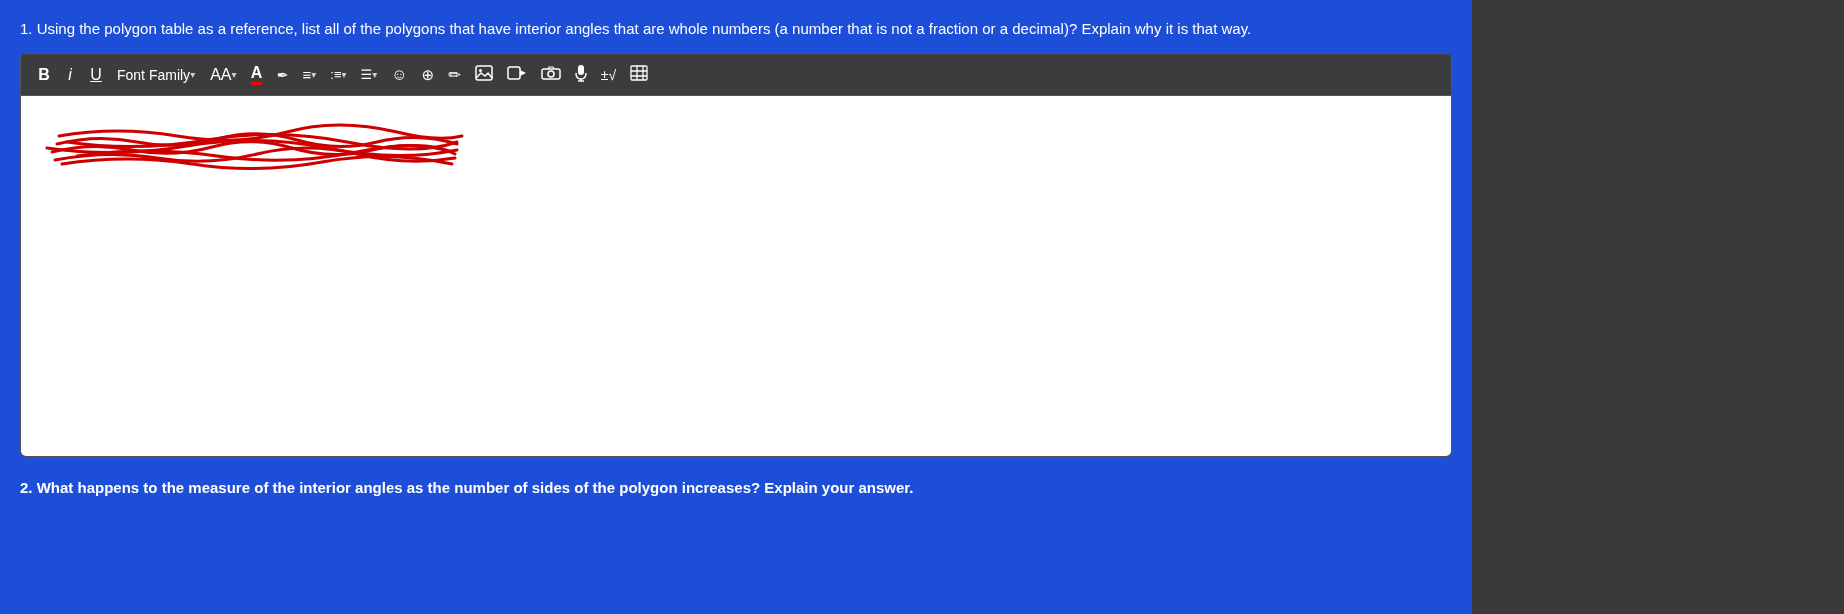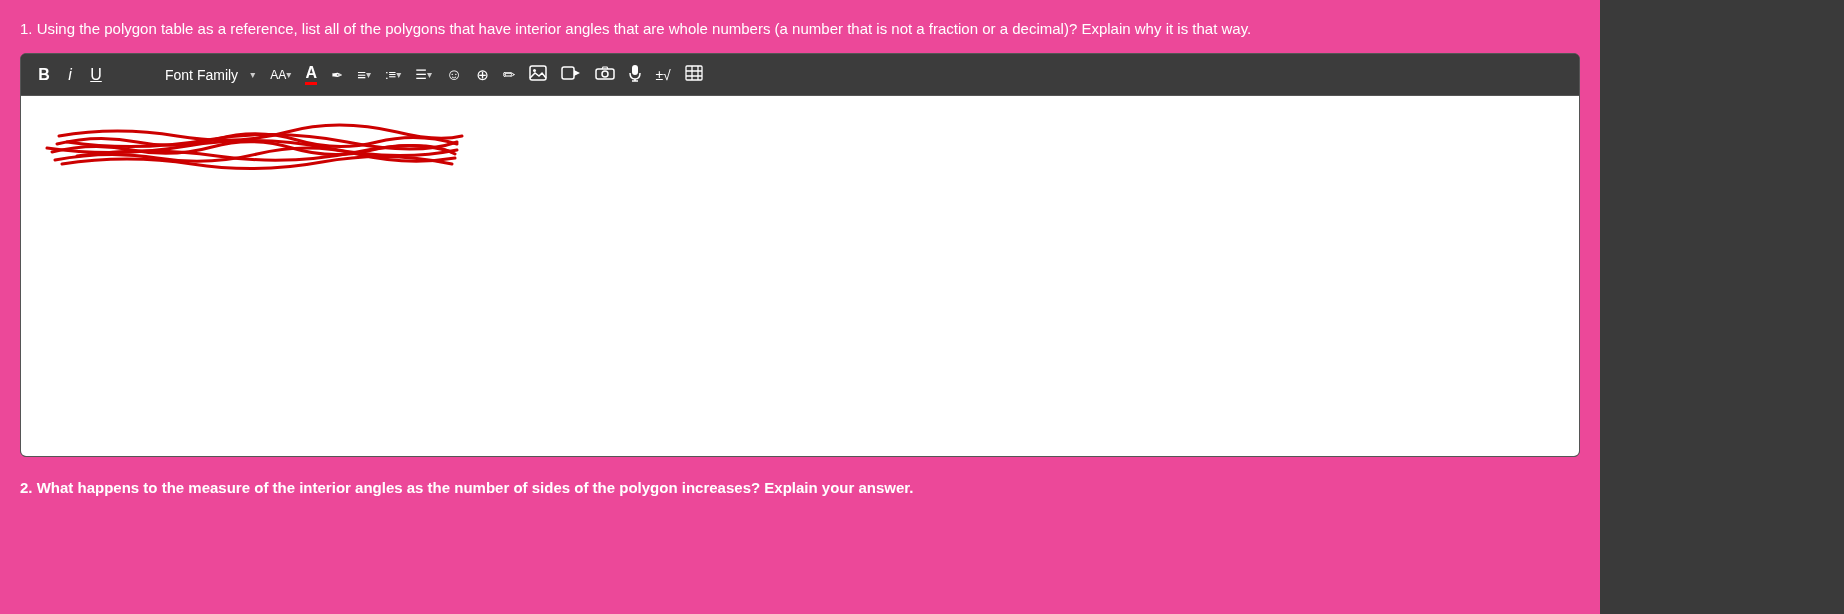--- a/index.html
+++ b/index.html
@@ -7,23 +7,23 @@
     body {
       background-color: #3a3a3a;
       font-family: Arial, sans-serif;
       font-size: 15px;
       color: #ffffff;
       width: 1844px;
       min-height: 614px;
     }
 
     .page-container {
-      width: 1600px;
+      width: 1472px;
       min-height: 614px;
-      background-color: #ec4899;
+      background-color: #1d4ed8;
       padding: 18px 20px;
     }
 
     .question-1 {
       color: #ffffff;
       font-size: 15px;
       margin-bottom: 14px;
       line-height: 1.4;
     }
 
@@ -76,23 +76,22 @@
 
     .font-family-btn {
       background: none;
       border: none;
       color: #ffffff;
       cursor: pointer;
       padding: 3px 6px;
       font-size: 14px;
       display: flex;
       align-items: center;
-      gap: 12px;
+      gap: 0;
       border-radius: 3px;
-      margin-left: 48px;
     }
 
     .editor-content {
       background-color: #ffffff;
       min-height: 360px;
       padding: 14px 16px;
       position: relative;
     }
 
     .scribble-container {
@@ -145,21 +144,21 @@
       <button class="toolbar-btn underline">
         <span>U</span>
       </button>
 
       <button class="font-family-btn">
         <span>Font Family</span>
         <span class="chevron-down">▾</span>
       </button>
 
       <button class="toolbar-btn">
-        <span style="font-size:12px;">AA</span>
+        <span style="font-size:16px;">AA</span>
         <span class="chevron-down" style="font-size:10px;">▾</span>
       </button>
 
       <button class="toolbar-btn">
         <span style="font-size:16px; font-weight:bold; border-bottom: 3px solid red;">A</span>
       </button>
 
       <button class="toolbar-btn">
         <span style="font-size:14px;">✒</span>
       </button>

